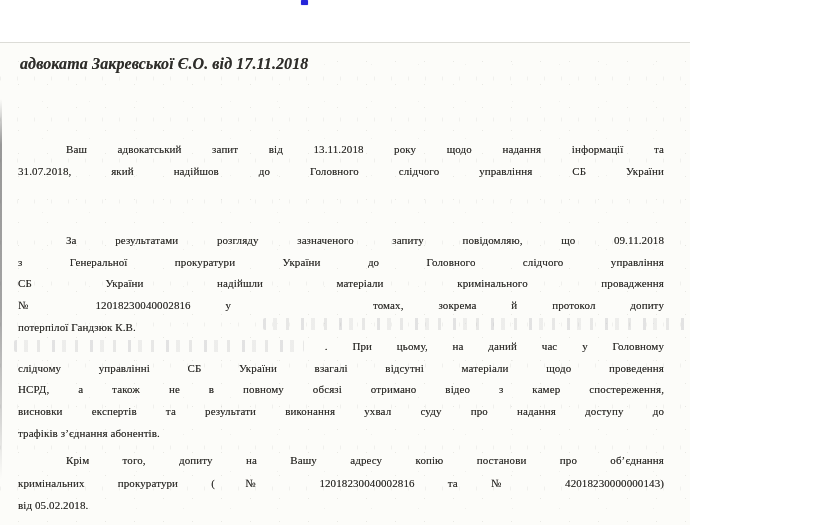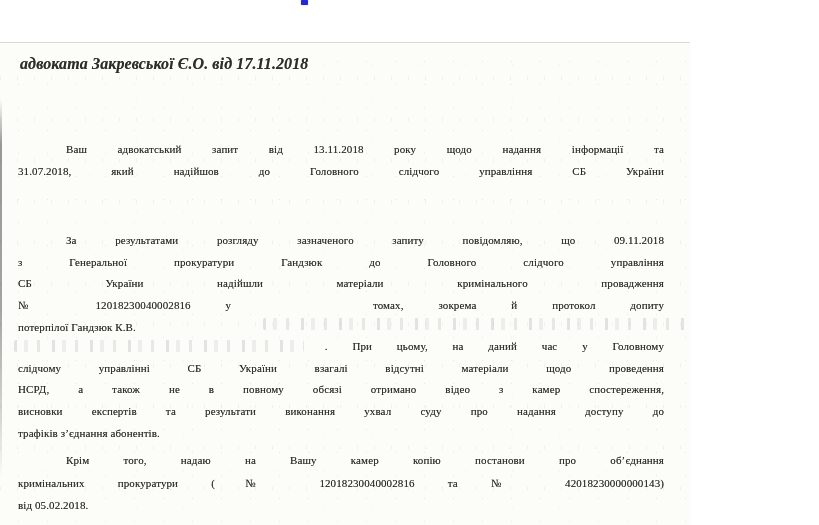--- a/index.html
+++ b/index.html
@@ -126,36 +126,36 @@
     <div>адвоката Закревської Є.О. від 17.11.2018</div>
   </div>
 
   <div class="para" id="p1">
     <div class="line indent">Ваш адвокатський запит від 13.11.2018 року щодо надання інформації та</div>
     <div class="line">31.07.2018, який надійшов до Головного слідчого управління СБ України</div>
   </div>
 
   <div class="para" id="p2">
     <div class="line indent">За результатами розгляду зазначеного запиту повідомляю, що 09.11.2018</div>
-    <div class="line">з Генеральної прокуратури Гандзюк до Головного слідчого управління</div>
+    <div class="line">з Генеральної прокуратури України до Головного слідчого управління</div>
     <div class="line">СБ України надійшли матеріали кримінального провадження</div>
     <div class="line"><span>№ 12018230040002816 у</span> <span class="gap-spacer"></span> <span>томах, зокрема й протокол допиту</span></div>
     <div class="line last">потерпілої Гандзюк К.В.</div>
   </div>
 
   <div class="para" id="p3">
     <div class="line"><span class="ghost-spacer"></span> <span>. При цьому, на даний час у Головному</span></div>
     <div class="line">слідчому управлінні СБ України взагалі відсутні матеріали щодо проведення</div>
     <div class="line">НСРД, а також не в повному обсязі отримано відео з камер спостереження,</div>
     <div class="line">висновки експертів та результати виконання ухвал суду про надання доступу до</div>
     <div class="line last">трафіків з’єднання абонентів.</div>
   </div>
 
   <div class="para" id="p4">
-    <div class="line indent">Крім того, надаю на Вашу камер копію постанови про об’єднання</div>
+    <div class="line indent">Крім того, допиту на Вашу адресу копію постанови про об’єднання</div>
     <div class="line">кримінальних прокуратури (№ 12018230040002816 та № 42018230000000143)</div>
     <div class="line last">від 05.02.2018.</div>
   </div>
 
   <div class="ghost ghost-a"></div>
   <div class="ghost ghost-b"></div>
 
 </div>
 
 </body></html>

